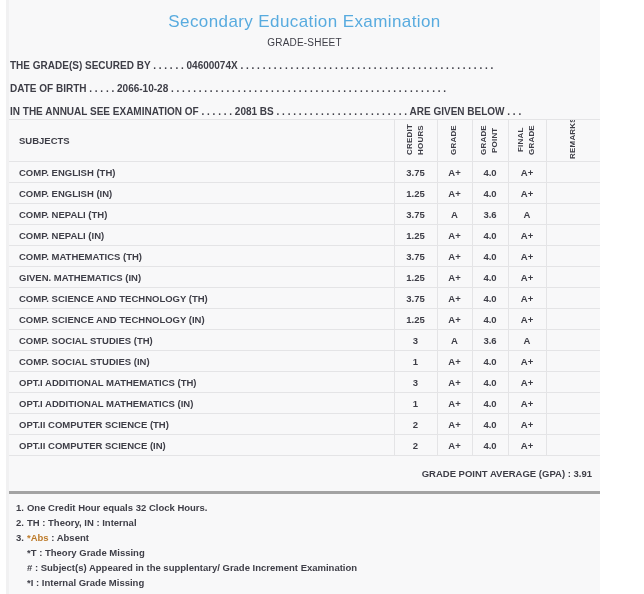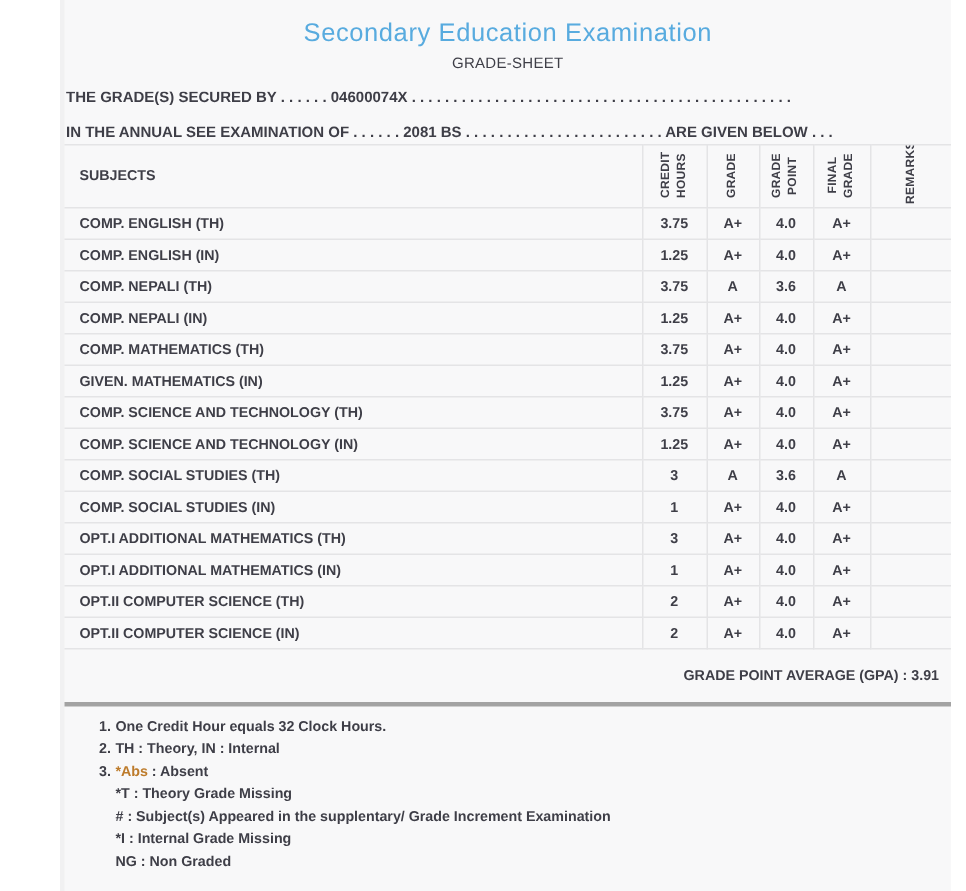--- a/index.html
+++ b/index.html
@@ -1,19 +1,19 @@
 <!DOCTYPE html>
 <html><head>
 <meta charset="utf-8">
 <style>
   * { margin:0; padding:0; box-sizing:border-box; }
   html,body { width:644px; height:594px; background:#ffffff; overflow:hidden;
               font-family:"Liberation Sans", sans-serif; }
   .page { position:relative; width:644px; height:594px; background:#ffffff; overflow:hidden; }
-  .card { position:absolute; left:40px; top:0; width:594px; height:594px;
+  .card { position:absolute; left:6px; top:0; width:594px; height:594px;
           background:#f8f8f9; border-left:3px solid #f1f1f2; }
   .card-inner { width:591px; }
 
   .title { padding-top:12px; text-align:center; color:#58abdf; font-size:17px;
            line-height:20px; font-weight:400; letter-spacing:0.4px; }
   .subtitle { margin-top:6px; text-align:center; font-size:10px; line-height:10px;
               font-weight:400; color:#3e3e47; letter-spacing:0.2px; }
 
   .info-line { margin:13px 8px 0 1px; height:10px; line-height:10px; font-size:10px;
                font-weight:700; color:#3e3e47; white-space:nowrap; overflow:hidden; }
@@ -31,36 +31,37 @@
           font-weight:700; letter-spacing:0.2px; }
   .grades tbody td { height:21px; font-size:9.5px; text-align:center; }
   .grades tbody td.subj { text-align:left; padding-left:10px;margin-top:36px; }
 
   .gpa-row { height:38px; border-bottom:3px solid #a3a3a3; display:flex;
              align-items:center; justify-content:flex-end; padding-right:8px;
              font-size:9.5px; font-weight:700; color:#3e3e47; }
 
   .notes { margin-top:9px; padding-left:7px; }
   .note { height:10px; line-height:10px; margin-bottom:5px; font-size:9.5px;
-          font-weight:700; color:#3e3e47; white-space:nowrap;margin-left:16px; }
+          font-weight:700; color:#3e3e47; white-space:nowrap; }
   .note.indent { padding-left:11px; }
   .note .marker:not(:empty) { margin-right:3px; }
   .note .accent:not(:empty) { color:#bd7b2b; }
 </style>
 </head>
 <body>
 
 <div class="page">
   <div class="card">
     <div class="card-inner">
 
       <div class="title">Secondary Education Examination</div>
       <div class="subtitle">GRADE-SHEET</div>
 
       <div class="info-line">THE GRADE(S) SECURED BY . . . . . . 04600074X . . . . . . . . . . . . . . . . . . . . . . . . . . . . . . . . . . . . . . . . . . . . . .</div>
+      <div class="info-line">DATE OF BIRTH . . . . . 2066-10-28 . . . . . . . . . . . . . . . . . . . . . . . . . . . . . . . . . . . . . . . . . . . . . . . . . .</div>
       <div class="info-line">IN THE ANNUAL SEE EXAMINATION OF . . . . . . 2081 BS . . . . . . . . . . . . . . . . . . . . . . . . ARE GIVEN BELOW . . .</div>
 
       <table class="grades">
         <colgroup>
           <col style="width:385px">
             <col style="width:43px">
             <col style="width:35px">
           <col style="width:36px">
             <col style="width:38px">
             <col style="width:54px">

